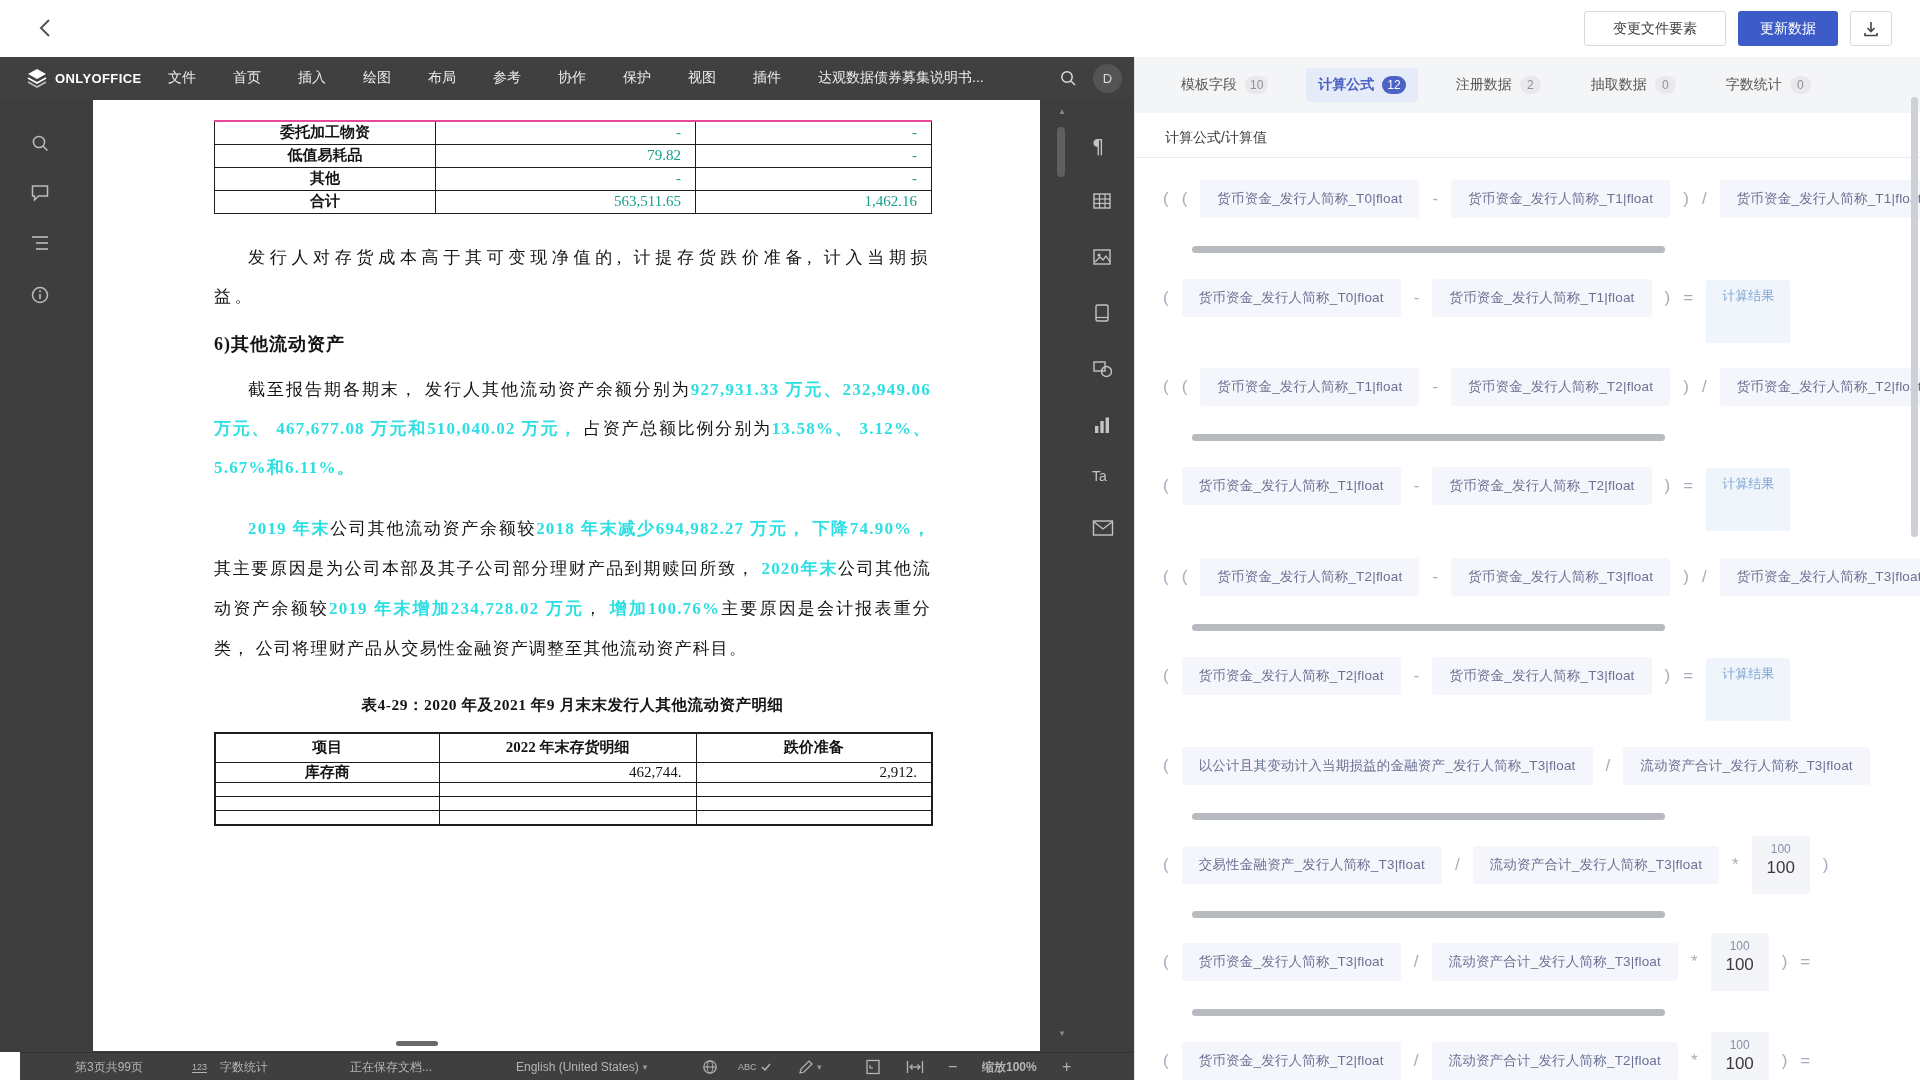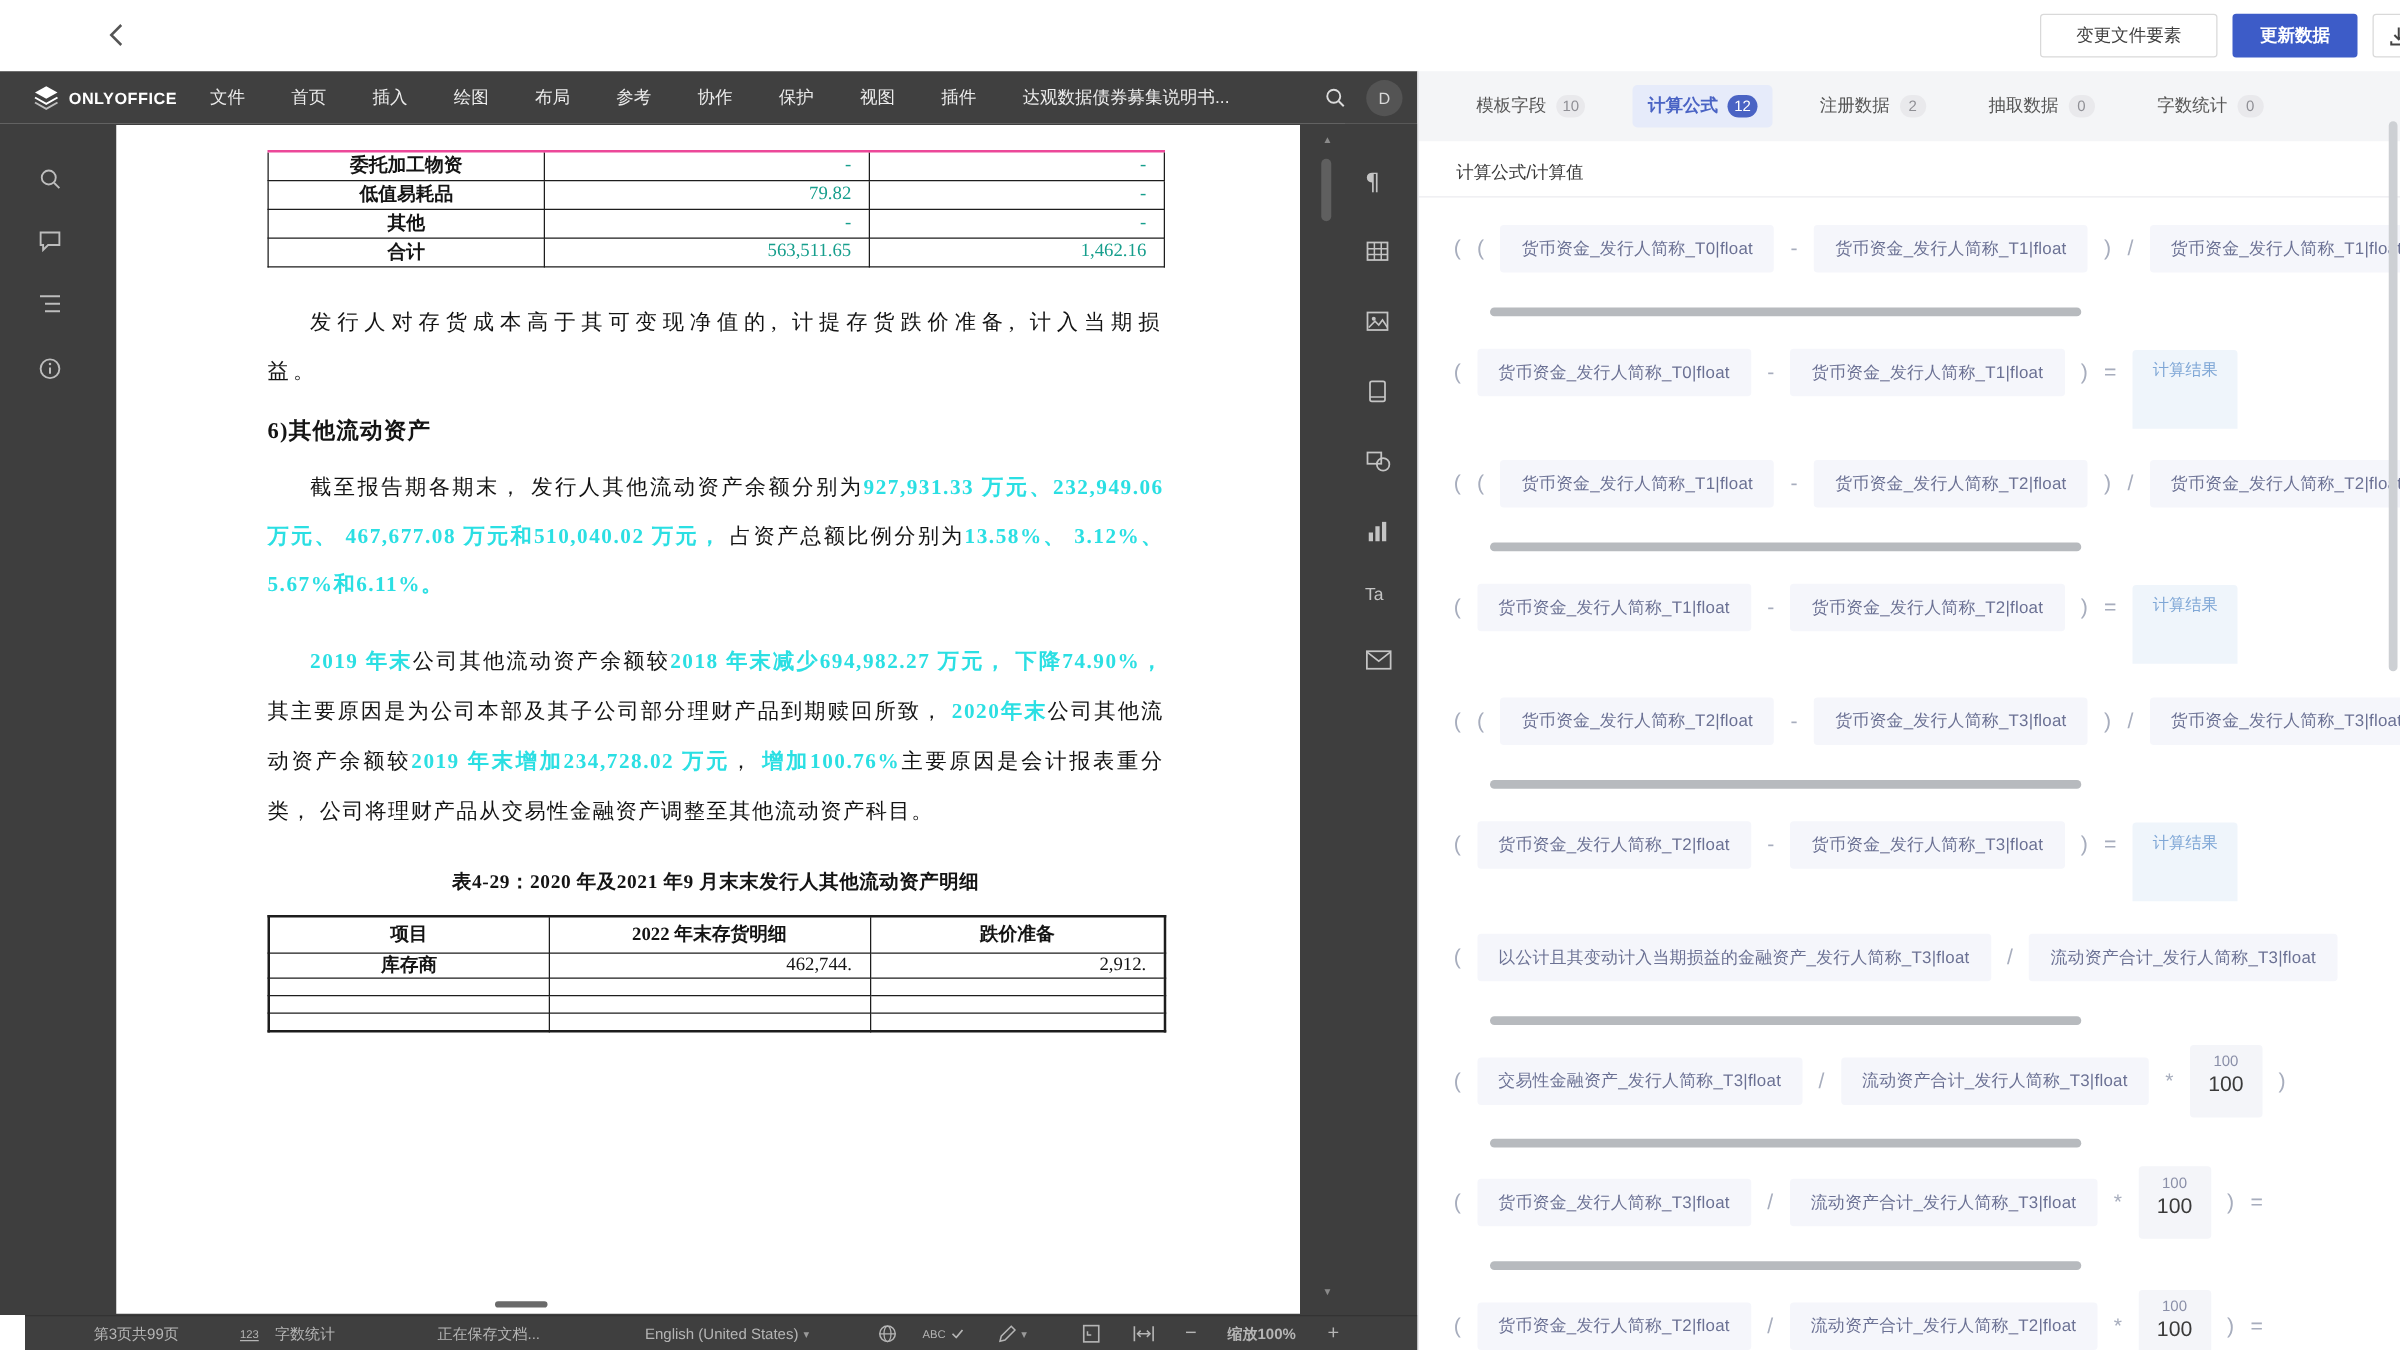--- a/index.html
+++ b/index.html
@@ -1,26 +1,26 @@
 <!DOCTYPE html>
 <html><head>
 <meta charset="utf-8">
 <style>
   * { margin:0; padding:0; box-sizing:border-box; }
   html,body { width:1920px; height:1080px; overflow:hidden; background:#fff;
     font-family:"Liberation Sans","DejaVu Sans",sans-serif; }
   #stage { position:relative; width:1920px; height:1080px; }
 
   
-  #topbar { position:absolute; left:0; top:0; width:1848px; height:57px; background:#fff;margin-left:48px; }
+  #topbar { position:absolute; left:0; top:0; width:1848px; height:57px; background:#fff; }
   .back-btn { position:absolute; left:32px; top:14px; width:28px; height:28px; cursor:pointer; }
   .tb-btn { position:absolute; top:11px; height:35px; border-radius:3px; font-size:14px;
     display:flex; align-items:center; justify-content:center; cursor:pointer; }
   #btn-change { left:1584px; width:142px; background:#fff; border:1px solid #d9d9d9; color:#404040; }
-  #btn-update { left:1738px; width:100px; border:none; color:#fff;font-weight:bold; }
+  #btn-update { left:1738px; width:100px; border:none; color:#fff; }
   #btn-download { left:1850px; width:42px; background:#fff; border:1px solid #d9d9d9; }
 
   
   #menubar { position:absolute; left:0; top:57px; width:1134px; height:42px; background:#404040;
     display:flex; align-items:center; }
   #logo { display:flex; align-items:center; gap:7px; padding-left:26px; width:168px; }
   #logo .brand { color:#fff; font-weight:bold; font-size:13px; letter-spacing:.4px; }
   .menu-items { display:flex; align-items:center; gap:37px; color:#ececec; font-size:14px; }
   .menu-item { cursor:pointer; white-space:nowrap; }
   .menu-item.doc-name { max-width:186px; overflow:hidden; text-overflow:ellipsis; }

